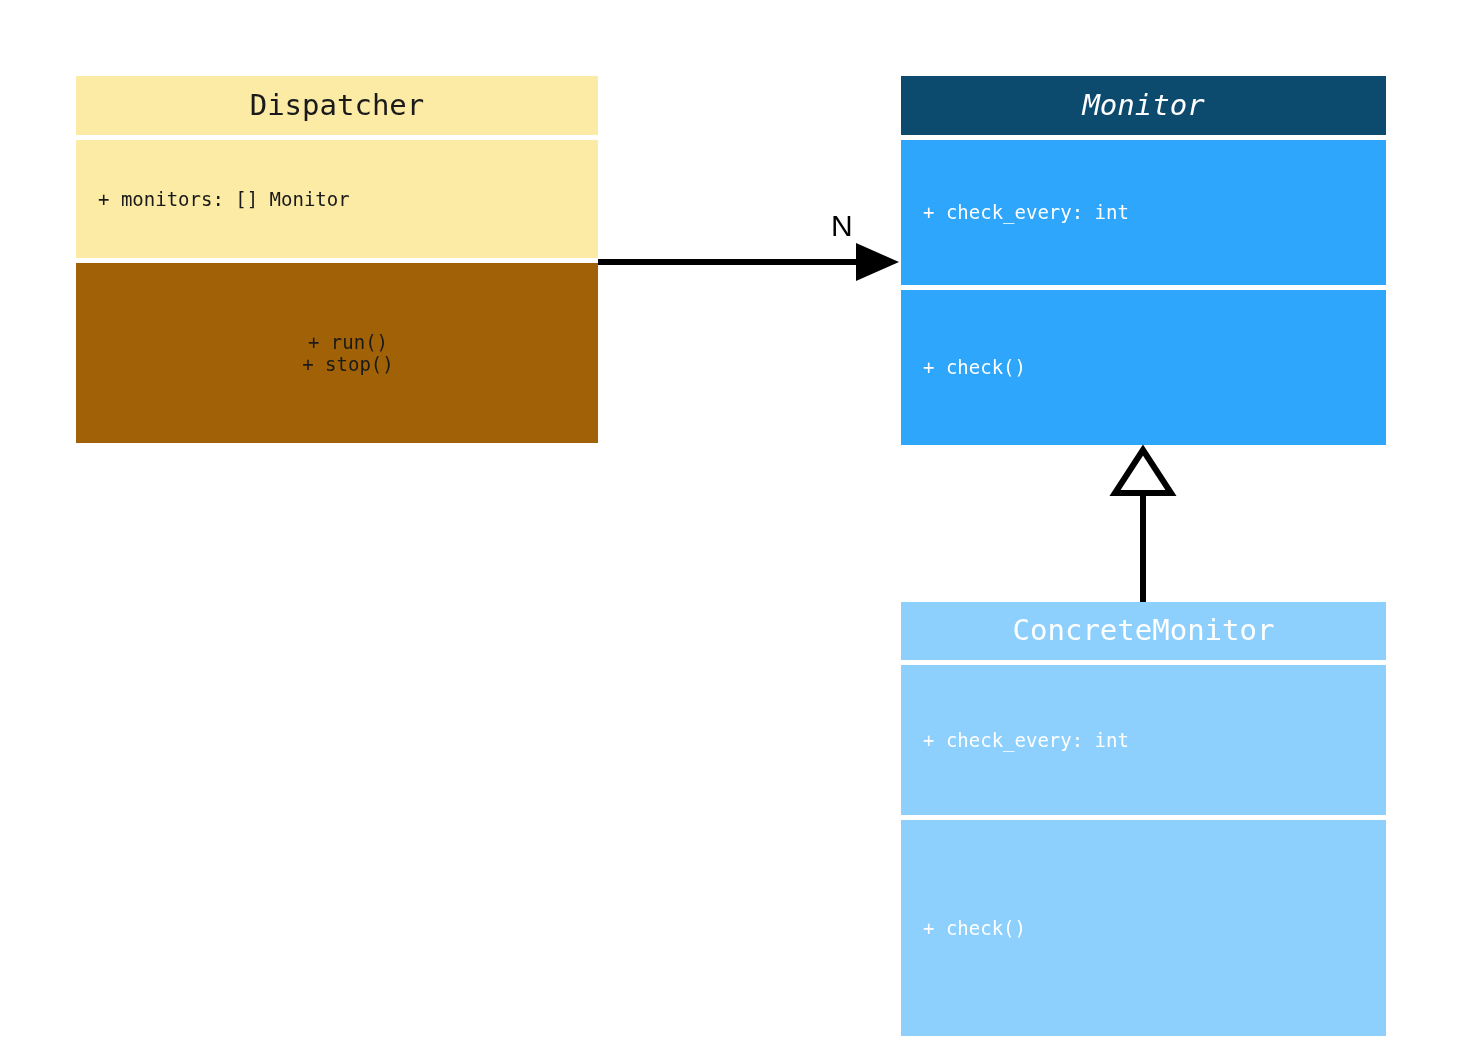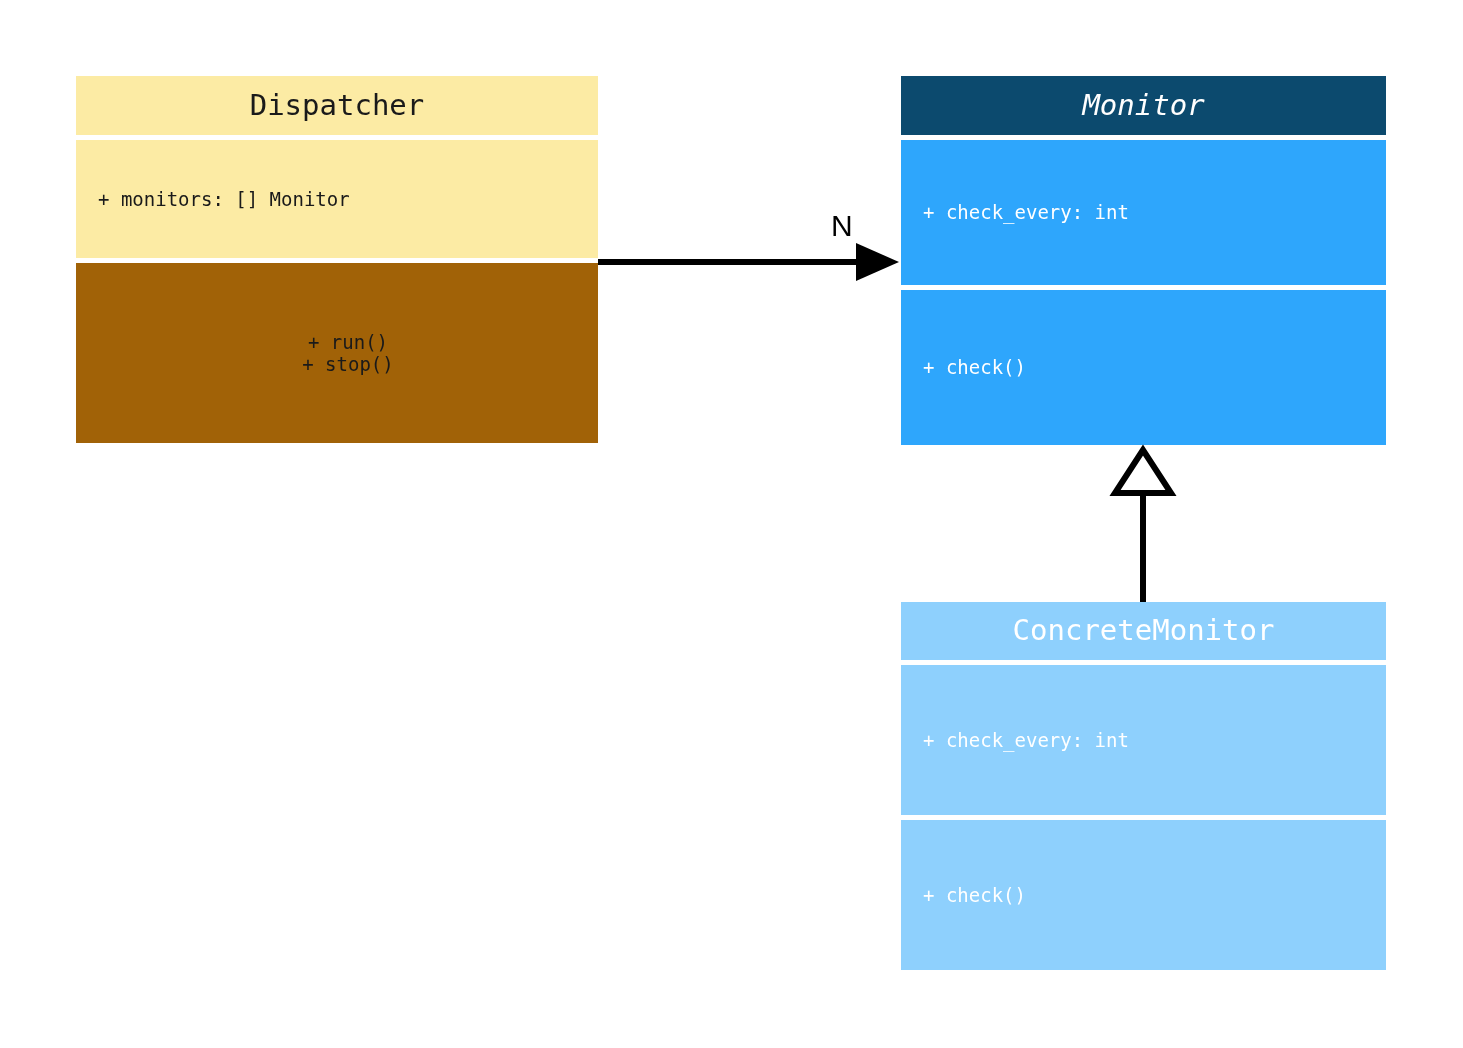--- a/index.html
+++ b/index.html
@@ -84,21 +84,21 @@
     font-style: italic;
   }
   .monitor .attrs { height: 145px; background: #2ea6fc; }
   .monitor .ops   { flex: 1 1 auto; background: #2ea6fc; }
 
   
   .concrete {
     left: 901px;
     top: 602px;
     width: 485px;
-    height: 368px;
+    height: 434px;
     background: #8ed0fd;
     color: #ffffff;
   }
   .concrete .uml-title { height: 58px; background: #8ed0fd; }
   .concrete .attrs { height: 150px; background: #8ed0fd; }
   .concrete .ops   { flex: 1 1 auto; background: #8ed0fd; }
 
   
   .connector-layer {
     position: absolute;

